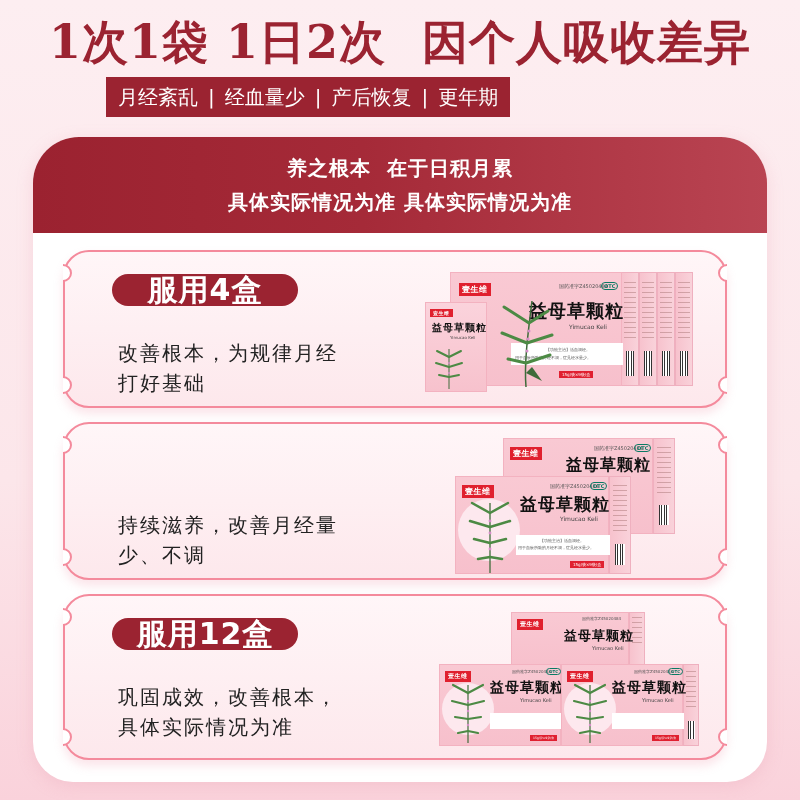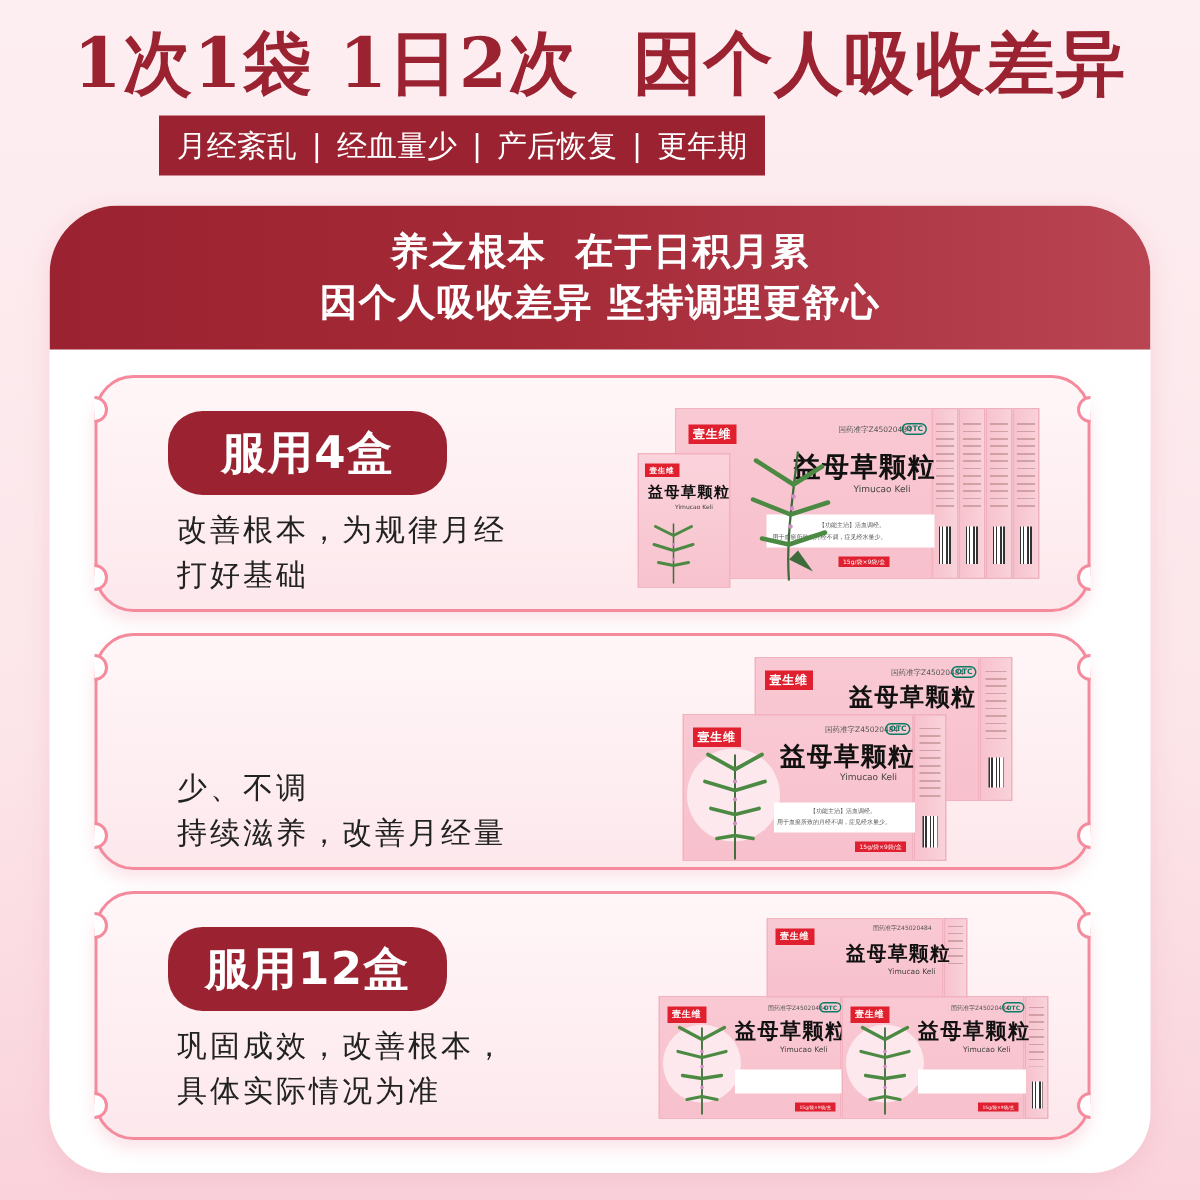--- a/index.html
+++ b/index.html
@@ -27,39 +27,39 @@
   .symptom-sep { margin: 0 10px; font-weight: normal; }
 
   .panel {
     position: absolute; left: 33px; top: 137px; width: 734px; height: 645px;
     background: #fff; border-radius: 46px 46px 40px 40px; overflow: hidden;
     box-shadow: 0 4px 16px rgba(230,150,170,0.25);
   }
   .panel-header {
     height: 96px;
     background: linear-gradient(90deg, #9b2230 0%, #a52a38 45%, #b94452 100%);
-    color: #fff; text-align: center; font-weight: bold; font-size: 25px;
+    color: #fff; text-align: center; font-weight: bold; font-size: 20px;
     line-height: 34px; padding-top: 14px; letter-spacing: 1px;
   }
   .card {
     position: absolute; left: 30px; width: 664px; height: 158px;
     background: linear-gradient(180deg, #fff6f8 0%, #fde8ec 100%);
     border: 2px solid #f48a9c; border-radius: 26px;
     box-shadow: 0 6px 10px rgba(240,150,170,0.25);
   }
   .card .notch {
     position: absolute; width: 18px; height: 18px; background: #fff;
     border: 2px solid #f48a9c; border-radius: 50%;
   }
   .card .notch.tl { left: -11px; top: 12px; clip-path: inset(0 0 0 50%); }
   .card .notch.bl { left: -11px; bottom: 12px; clip-path: inset(0 0 0 50%); }
   .card .notch.tr { right: -11px; top: 12px; clip-path: inset(0 50% 0 0); }
   .card .notch.br { right: -11px; bottom: 12px; clip-path: inset(0 50% 0 0); }
   .pill {
-    position: absolute; left: 47px; top: 22px; width: 186px; height: 56px;
+    position: absolute; left: 47px; top: 22px; width: 186px; height: 32px;
     background: #9b2331; border-radius: 23px; color: #fff;
     font-size: 30px; font-weight: bold; display: flex; align-items: center; justify-content: center;
     letter-spacing: 1px;
   }
   .desc {
     position: absolute; left: 53px; top: 86px; width: 270px;
     font-size: 20px; line-height: 30px; color: #222; letter-spacing: 2px;
   }
   .product-zone { position: absolute; }
 
@@ -111,21 +111,21 @@
   <span class="symptom-item">经血量少</span>
   <span class="symptom-sep">|</span>
   <span class="symptom-item">产后恢复</span>
   <span class="symptom-sep">|</span>
   <span class="symptom-item">更年期</span>
 </div>
 
 <div class="panel">
   <div class="panel-header">
     <div style="white-space:pre;">养之根本  在于日积月累</div>
-    <div>因个人吸收差异 坚持调理更舒心</div>
+    <div>具体实际情况为准 具体实际情况为准</div>
   </div>
 
   <div class="card" style="top:113px;">
     <span class="notch tl"></span>
     <span class="notch bl"></span>
     <span class="notch tr"></span>
     <span class="notch br"></span>
     <div class="pill">服用4盒</div>
     <div class="desc">
       <div>改善根本，为规律月经</div>
@@ -182,22 +182,22 @@
       </div>
     </div>
   </div>
 
   <div class="card" style="top:285px;">
     <span class="notch tl"></span>
     <span class="notch bl"></span>
     <span class="notch tr"></span>
     <span class="notch br"></span>
     <div class="desc">
+      <div>持续滋养，改善月经量</div>
       <div>少、不调</div>
-      <div>持续滋养，改善月经量</div>
     </div>
     <div class="product-zone" style="left:370px;top:6px;width:270px;height:146px;">
 
       <div class="side" style="left:218px;top:8px;width:22px;height:96px;">
           <div class="lines"></div>
           <div class="bar"></div>
         </div>
       <div class="box" style="left:68px;top:8px;width:150px;height:96px;">
         <span class="brand" style="left:6px;top:8px;">壹生维</span>
         <span class="reg" style="left:90px;top:6px;">国药准字Z45020484</span>

